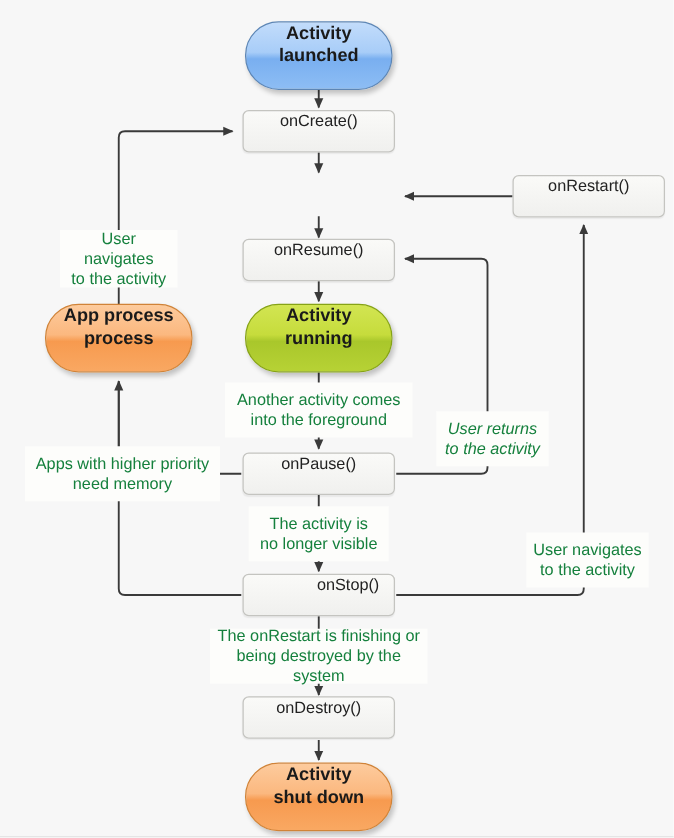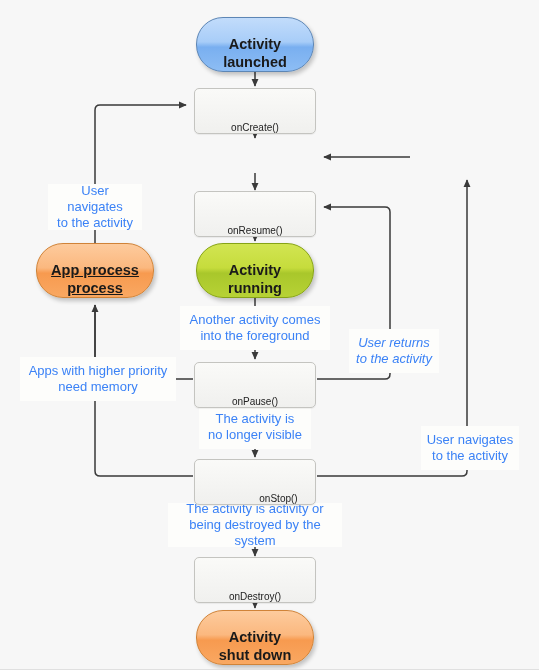--- a/index.html
+++ b/index.html
@@ -25,35 +25,35 @@
     top: 0;
     width: 539px;
     height: 670px;
   }
 
   
   .node {
     position: absolute;
     box-sizing: border-box;
     display: flex;
-    align-items: flex-end;
+    align-items: flex-start;
     justify-content: center;
     text-align: center;
     color: #1a1a1a;
     z-index: 3;
   }
 
   
   .callback {
     width: 122px;
-    height: 46px;
+    height: 34px;
     border: 1px solid #c4c4c0;
     border-radius: 5px;
     background: linear-gradient(to bottom, #fafaf8 0%, #f0f0ee 100%);
-    font-size: 10px;
+    font-size: 13px;
     color: #222222;
     box-shadow: 0 1px 1px rgba(0,0,0,0.06);
   }
 
   
   .terminal {
     width: 118px;
     height: 55px;
     border-radius: 27px;
     font-size: 14.5px;
@@ -72,21 +72,21 @@
   .terminal-orange {
     border: 1px solid #d08338;
     background: linear-gradient(to bottom, #fdcb9d 0%, #fbb87f 45%, #f79a4f 55%, #f9a862 100%);
   }
 
   
   .edge-label {
     position: absolute;
     box-sizing: border-box;
     background: #fdfdfb;
-    color: #3b82f6;
+    color: #15803d;
     font-size: 13px;
     line-height: 1.25;
     text-align: center;
     display: flex;
     align-items: center;
     justify-content: center;
     padding: 3px 5px;
     z-index: 2;
   }
 </style>
@@ -133,21 +133,21 @@
     </span>
   </div>
 
   <div class="node terminal terminal-green" style="left:196px; top:243px;">
     <span>
       <span>Activity</span><br>
       <span>running</span>
     </span>
   </div>
 
-  <div class="node terminal terminal-orange" style="left:36px; top:243px;text-decoration:underline;">
+  <div class="node terminal terminal-orange" style="left:36px; top:243px;">
     <span>
       <span>App process</span><br>
       <span>process</span>
     </span>
   </div>
 
   <div class="node terminal terminal-orange" style="left:196px; top:610px;">
     <span>
       <span>Activity</span><br>
       <span>shut down</span>
@@ -168,20 +168,23 @@
   </div>
 
   <div class="node callback" style="left:194px; top:459px;padding-left:47px;">
     <span>onStop()</span>
   </div>
 
   <div class="node callback" style="left:194px; top:557px;">
     <span>onDestroy()</span>
   </div>
 
+  <div class="node callback" style="left:410px; top:140px;">
+    <span>onRestart()</span>
+  </div>
 
   <div class="edge-label" style="left:48px; top:184px; width:94px; height:46px;">
     <span>
       <span>User navigates</span><br>
       <span>to the activity</span>
     </span>
   </div>
 
   <div class="edge-label" style="left:180px; top:306px; width:150px; height:44px;">
     <span>
@@ -213,18 +216,18 @@
 
   <div class="edge-label" style="left:421px; top:426px; width:98px; height:44px;">
     <span>
       <span>User navigates</span><br>
       <span>to the activity</span>
     </span>
   </div>
 
   <div class="edge-label" style="left:168px; top:503px; width:174px; height:44px;">
     <span>
-      <span>The activity is activity or</span><br>
+      <span>The onRestart is finishing or</span><br>
       <span>being destroyed by the system</span>
     </span>
   </div>
 
 </div>
 
 </body></html>

